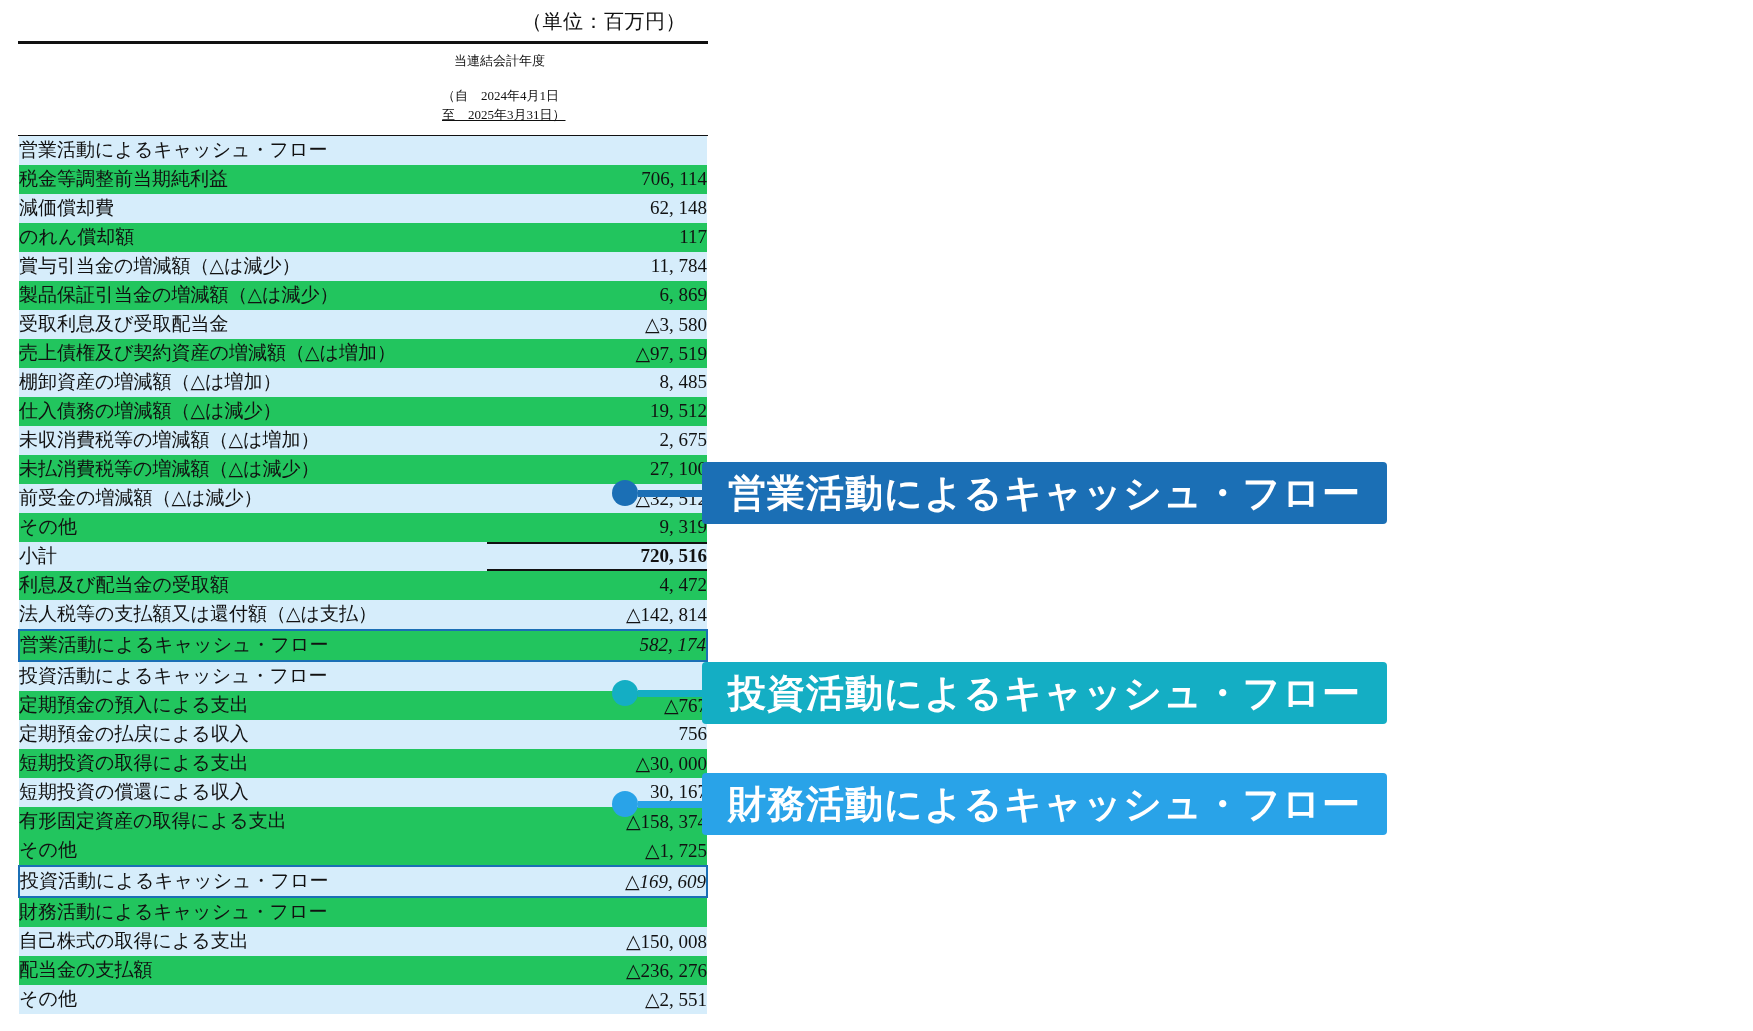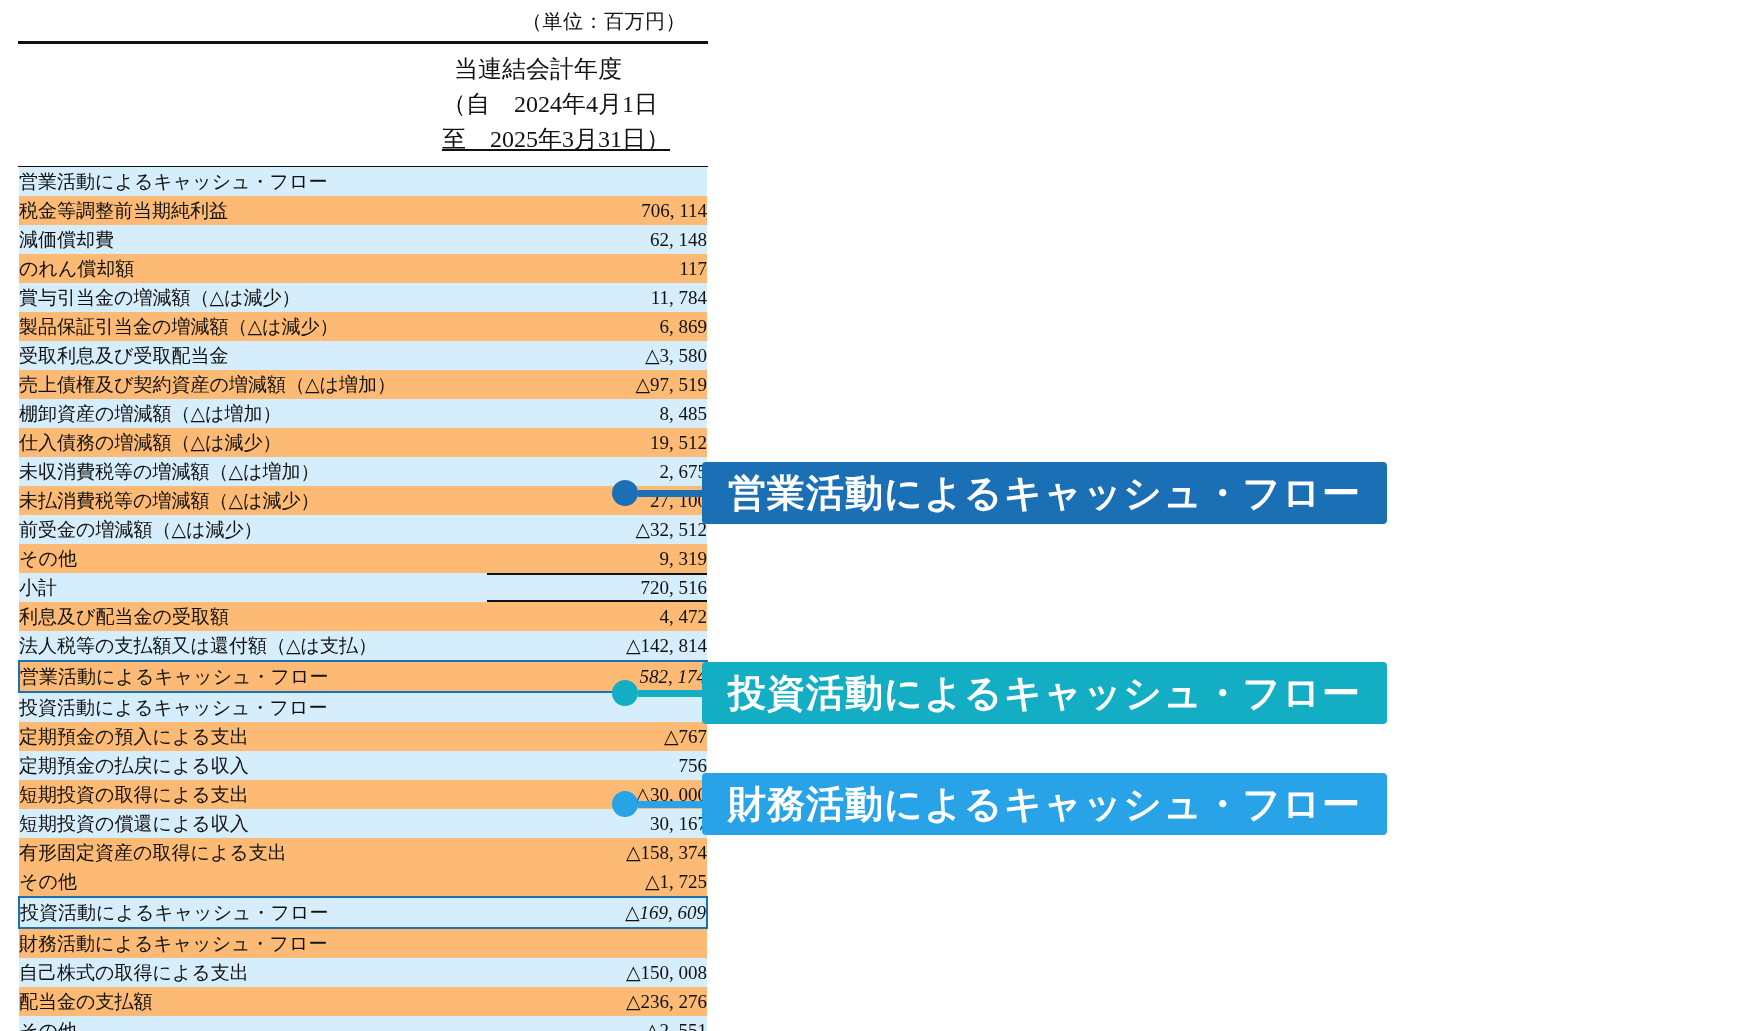--- a/index.html
+++ b/index.html
@@ -42,27 +42,27 @@
     width: 100%;
   }
 
   .period-head {
     display: flex;
     justify-content: flex-end;
   }
   .period-box {
     width: 250px;
     padding: 8px 22px 10px 0;
-    font-size: 24px;
+    font-size: 13px;
     line-height: 1.45;
     color: #111;
     text-align: left;
   }
   .period-box .pl1 { padding-left: 18px; }
-  .period-box .pl2 { padding-left: 6px; }
+  .period-box .pl2 { padding-left: 6px; margin-top: 16px; }
   .period-box .pl3 { padding-left: 6px; text-decoration: underline; }
 
   table.cf {
     border-collapse: collapse;
     width: 100%;
     table-layout: fixed;
   }
   table.cf td {
     font-size: 19px;
     color: #111;
@@ -75,34 +75,35 @@
     padding-left: 8px;
     letter-spacing: 0px;
   }
   td.value {
     text-align: right;
     padding-right: 22px;
     width: 220px;
     font-variant-numeric: tabular-nums;
   }
   tr.shade td { background: #d6edfb; }
-  tr.plain td { background: #fdba74; }
+  tr.plain td { background: #22c55e; }
 
   .indent1 { padding-left: 8px; }
   .indent2 { padding-left: 34px; }
 
   
   tr.boxed td {
     border-top: 2.5px solid #1b6fb5;
     border-bottom: 2.5px solid #1b6fb5;
   }
   tr.boxed td.label { border-left: 2.5px solid #1b6fb5; }
   tr.boxed td.value { border-right: 2.5px solid #1b6fb5; font-style: italic; }
   tr.bothline-val td.value {
     box-shadow: inset 0 2px 0 0 #111, inset 0 -2px 0 0 #111;
+    font-weight: bold;
   }
 
   
   .callout {
     position: absolute;
     display: flex;
     align-items: center;
   }
   .callout .dot {
     width: 26px;

